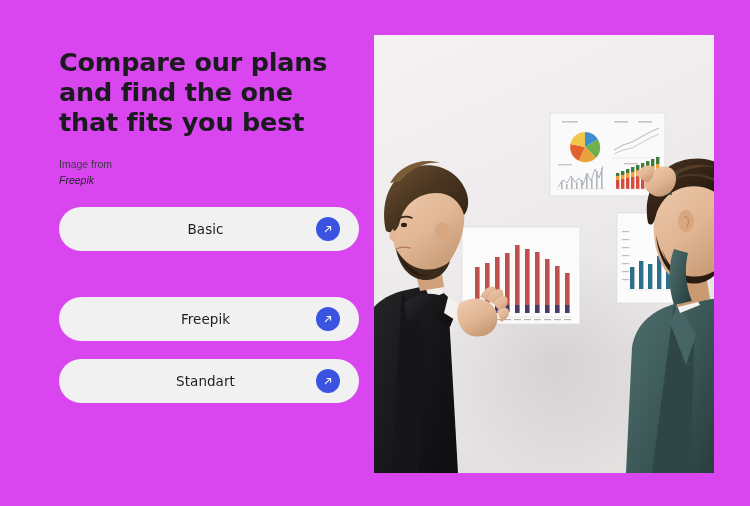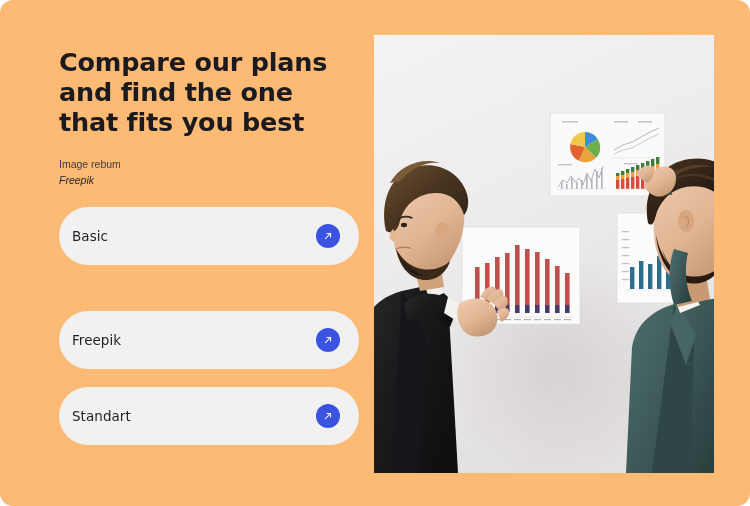--- a/index.html
+++ b/index.html
@@ -9,22 +9,21 @@
     height: 506px;
     overflow: hidden;
     background: #ffffff;
     font-family: "Liberation Sans", sans-serif;
   }
 
   .page {
     position: relative;
     width: 750px;
     height: 506px;
-    background: #fdba74;
-    border-radius: 13px;
+    background: #d946ef;
   }
 
   
   .left-col {
     position: absolute;
     left: 0;
     top: 0;
     width: 374px;
     height: 506px;
     padding: 48px 0 0 59px;
@@ -58,25 +57,26 @@
     width: 300px;
   }
 
   .acc-item { width: 300px; }
 
   .acc-header {
     position: relative;
     display: flex;
     align-items: center;
     width: 300px;
-    height: 58px;
+    height: 44px;
     padding: 0 20px 0 13px;
     background: #f1f1f2;
     border-radius: 29px;
     cursor: pointer;
+    justify-content: center;
   }
 
   .acc-title {
     font-size: 13.5px;
     font-weight: 400;
     color: #1f1f24;
     letter-spacing: 0.05px;
     font-family: "DejaVu Sans", sans-serif;
   }
 
@@ -125,21 +125,21 @@
 </head>
 <body>
 
 <div class="page">
 
   <div class="left-col">
 
     <h1 class="headline">Compare our plans and find the one that fits you best</h1>
 
     <div class="credit">
-      <div>Image rebum</div>
+      <div>Image from</div>
       <div class="credit-source">Freepik</div>
     </div>
 
     <div class="accordion">
 
       <div class="acc-item">
         <div class="acc-header">
           <span class="acc-title">Basic</span>
           <button class="acc-btn">
             <span>

